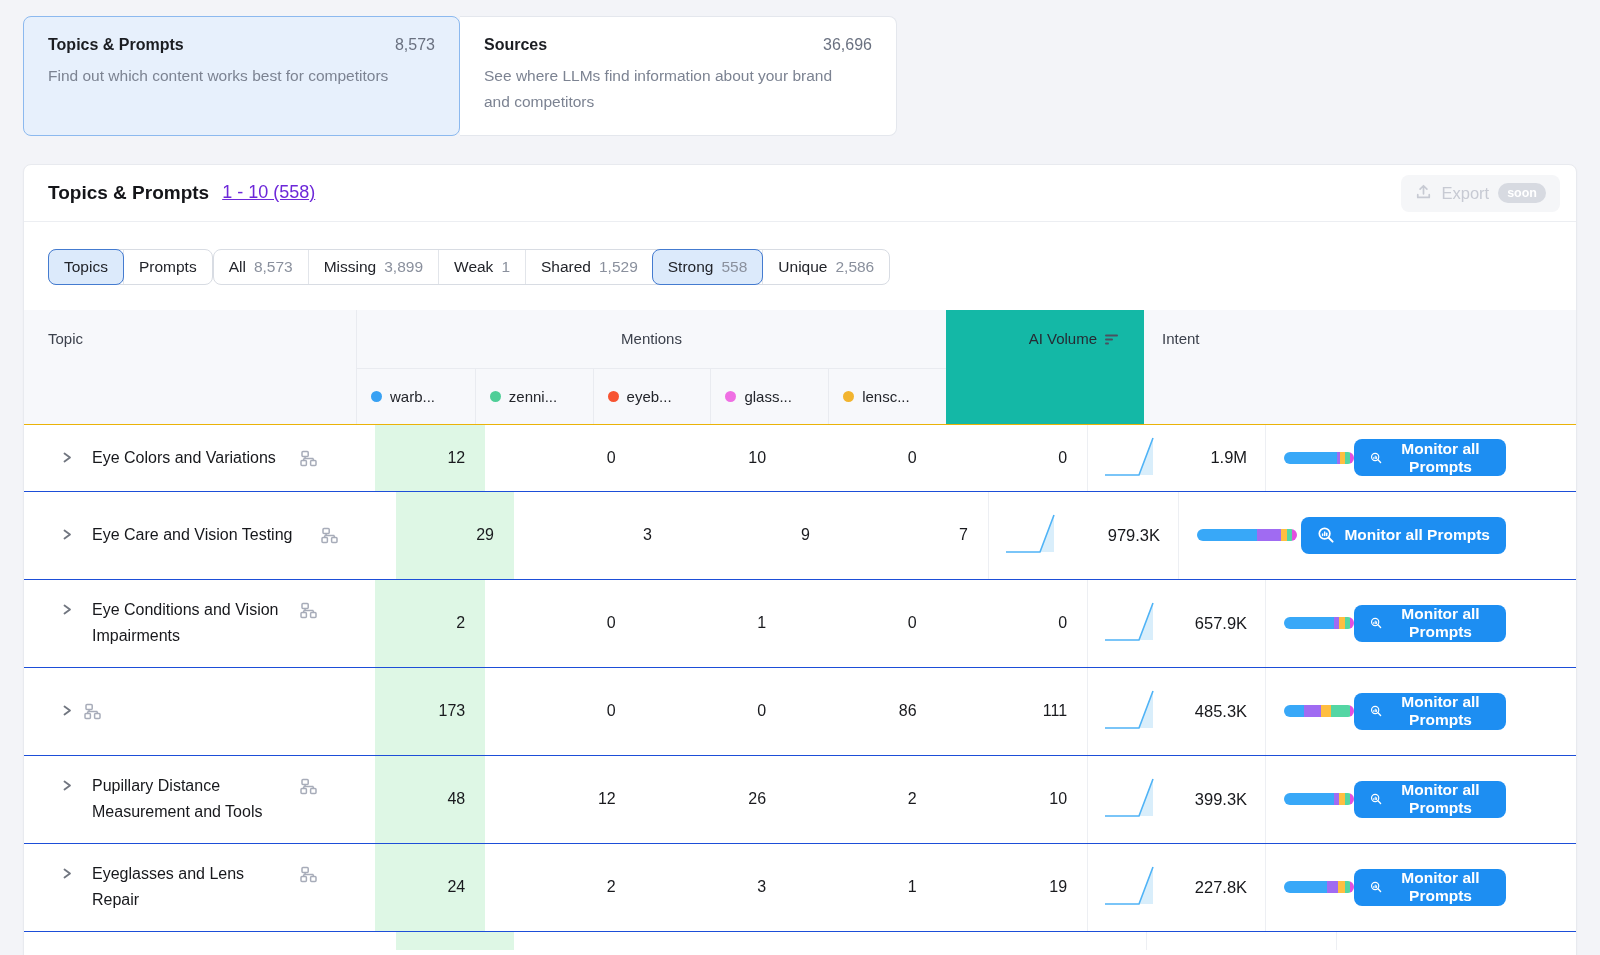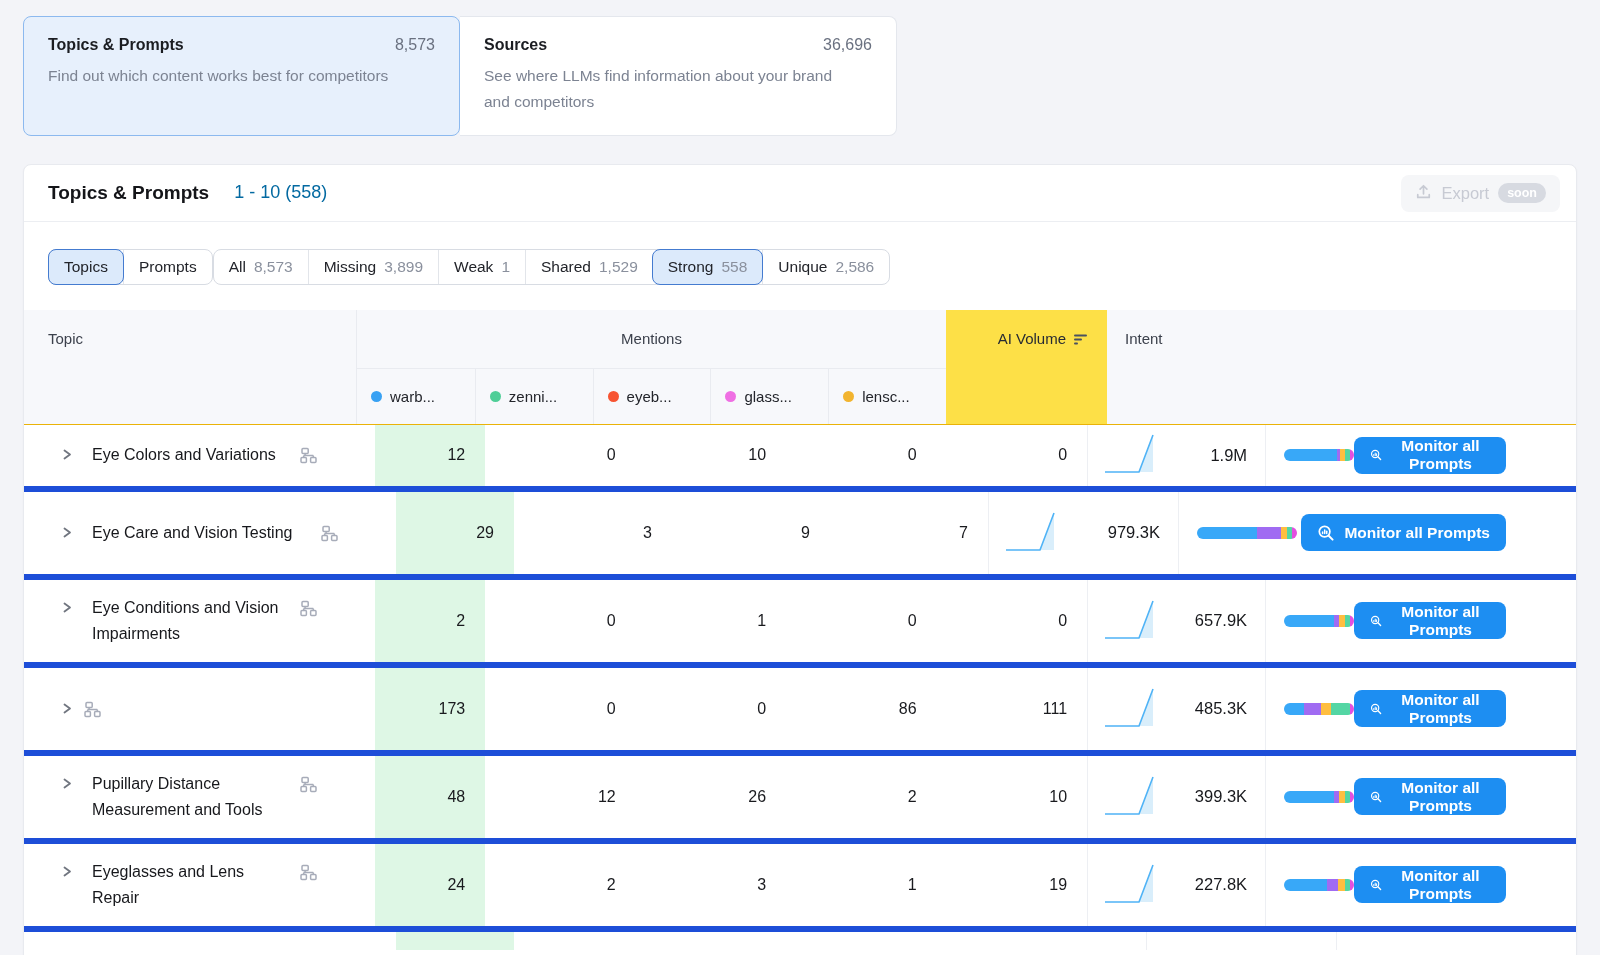--- a/index.html
+++ b/index.html
@@ -16,44 +16,44 @@
   .card.selected { background:#E7F0FC; border:1px solid #8CB9EF; position:relative; z-index:2; }
   .card.plain { background:#FFFFFF; border:1px solid #E4E7ED; border-left:none; border-radius:0 8px 8px 0; }
   .card-head { display:flex; justify-content:space-between; align-items:baseline; }
   .card-title { font-size:16px; font-weight:700; color:#1B1D22; }
   .card-count { font-size:16px; color:#6A7180; }
   .card-desc { margin-top:9px; font-size:15.5px; color:#7C8392; line-height:1.7; max-width:360px; }
   
   .panel { margin:28px 23px 0; background:#fff; border:1px solid #E8EAEF; border-radius:8px; height:805px; position:relative; box-shadow:0 1px 2px rgba(20,30,60,.04); }
   .panel-header { display:flex; align-items:center; height:57px; padding:0 24px; border-bottom:1px solid #ECEEF2; position:relative; }
   .panel-title { font-size:19px; font-weight:700; color:#141519; }
-  .panel-range { font-size:18px; color:#0369a1; margin-left:25px; font-weight:400; }
+  .panel-range { font-size:18px; color:#6d28d9; margin-left:13px; font-weight:400;text-decoration:underline; }
   .export-btn { position:absolute; right:16px; top:10px; display:flex; align-items:center; gap:9px;
     background:#F5F6F8; border:none; border-radius:8px; padding:8px 14px; color:#C7CAD3; font-size:16.5px; cursor:default; }
   .soon-badge { background:#D7DAE1; color:#FFFFFF; font-size:12.5px; font-weight:700; border-radius:10px; padding:3px 9px; }
   
   .filter-row { display:flex; padding:27px 24px 25px; }
   .btn-group { display:flex; border:1px solid #D8DCE3; border-radius:8px; background:#fff; }
   .seg { padding:8px 15px; font-size:15.5px; color:#22242A; border-left:1px solid #E2E5EA;
     display:flex; gap:8px; align-items:center; white-space:nowrap; cursor:pointer; background:transparent; border-top:none; border-bottom:none; border-right:none; font-family:inherit; }
   .seg:first-child { border-left:none; }
   .seg .cnt { color:#8A909D; }
   .seg.sel { background:#DCEAFB; border:1px solid #447BD0; border-radius:8px; margin:-1px; position:relative; z-index:1; }
   
   .thead { display:flex; background:#F7F8FB; border-bottom:1px solid #eab308; height:115px; }
   .th-topic { width:332px; padding:20px 0 0 24px; font-size:15px; color:#3C414C; }
   .th-mentions { width:590px; border-left:1px solid #E9EBF0; display:flex; flex-direction:column; }
   .m-title { height:58px; display:flex; align-items:center; justify-content:center; font-size:15px; color:#3C414C; }
   .m-cols { flex:1; display:flex; border-top:1px solid #E9EBF0; }
   .m-col { width:118px; display:flex; align-items:center; padding-left:14px; gap:8px; border-left:1px solid #E9EBF0; font-size:15px; color:#23252B; cursor:pointer; }
   .m-col:first-child { border-left:none; }
   .dot { width:11px; height:11px; border-radius:50%; flex:none; }
-  .th-vol { width:161px; background:#fde047; padding:20px 18px 0 0; display:flex; justify-content:flex-end; align-items:flex-start; gap:8px; font-size:15px; color:#262A33; cursor:pointer; }
+  .th-vol { width:198px; background:#14b8a6; padding:20px 24px 0 0; display:flex; justify-content:flex-end; align-items:flex-start; gap:8px; font-size:15px; color:#262A33; cursor:pointer; }
   .th-intent { flex:1; padding:20px 0 0 18px; font-size:15px; color:#3C414C; }
-  .tbody .row { display:flex; border-bottom:6px solid #1d4ed8; }
+  .tbody .row { display:flex; border-bottom:1px solid #1d4ed8; }
   .row.h1 { height:67px; }
   .row.h2 { height:88px; }
   .row.partial { height:18px; border-bottom:none; }
   .cell-topic { width:332px; display:flex; align-items:center; padding:0 18px 0 36px; }
   .topic-inner { display:flex; align-items:flex-start; width:100%; gap:10px; }
   .chev { flex:none; margin-top:5px; cursor:pointer; }
   .topic-text { flex:1; font-size:16px; color:#17181C; line-height:26px; padding-left:8px; }
   .site-icon { flex:none; margin-top:5px; cursor:pointer; }
   .cell-m { width:118px; display:flex; align-items:center; justify-content:flex-end; padding-right:20px; font-size:16px; color:#191A1E;margin-left:40px; }
   .cell-m.first { background:#DEF7E5; }

